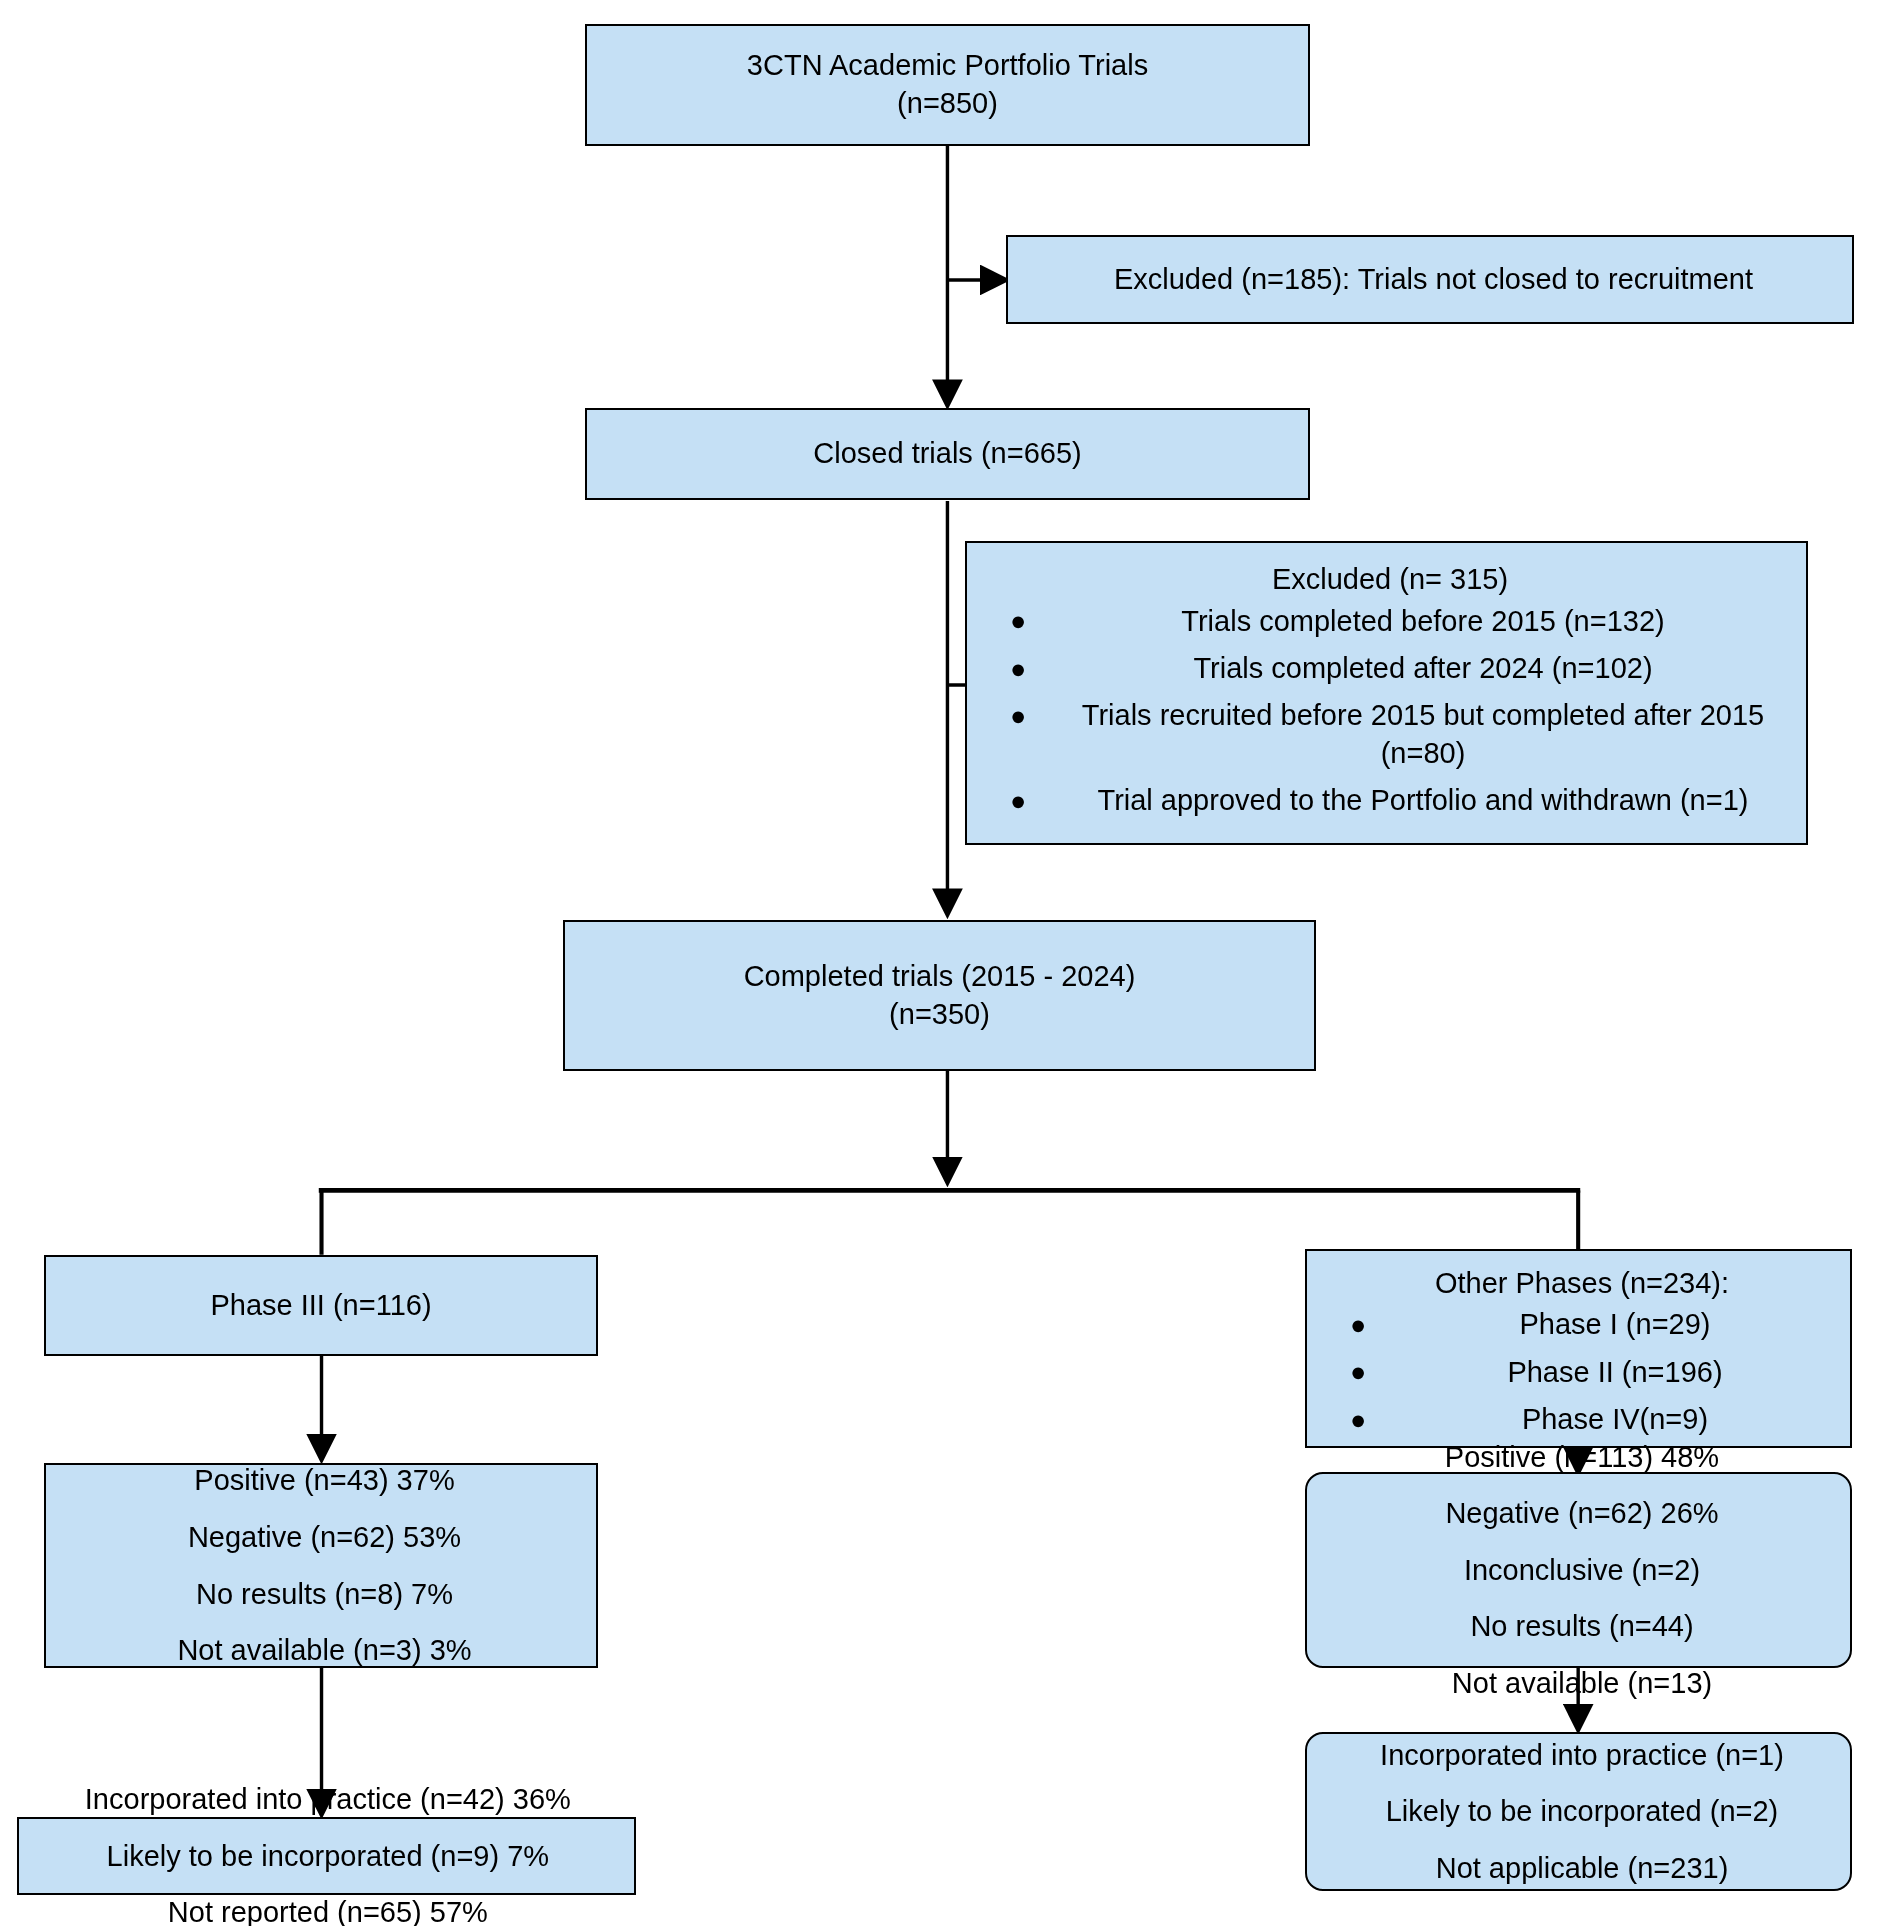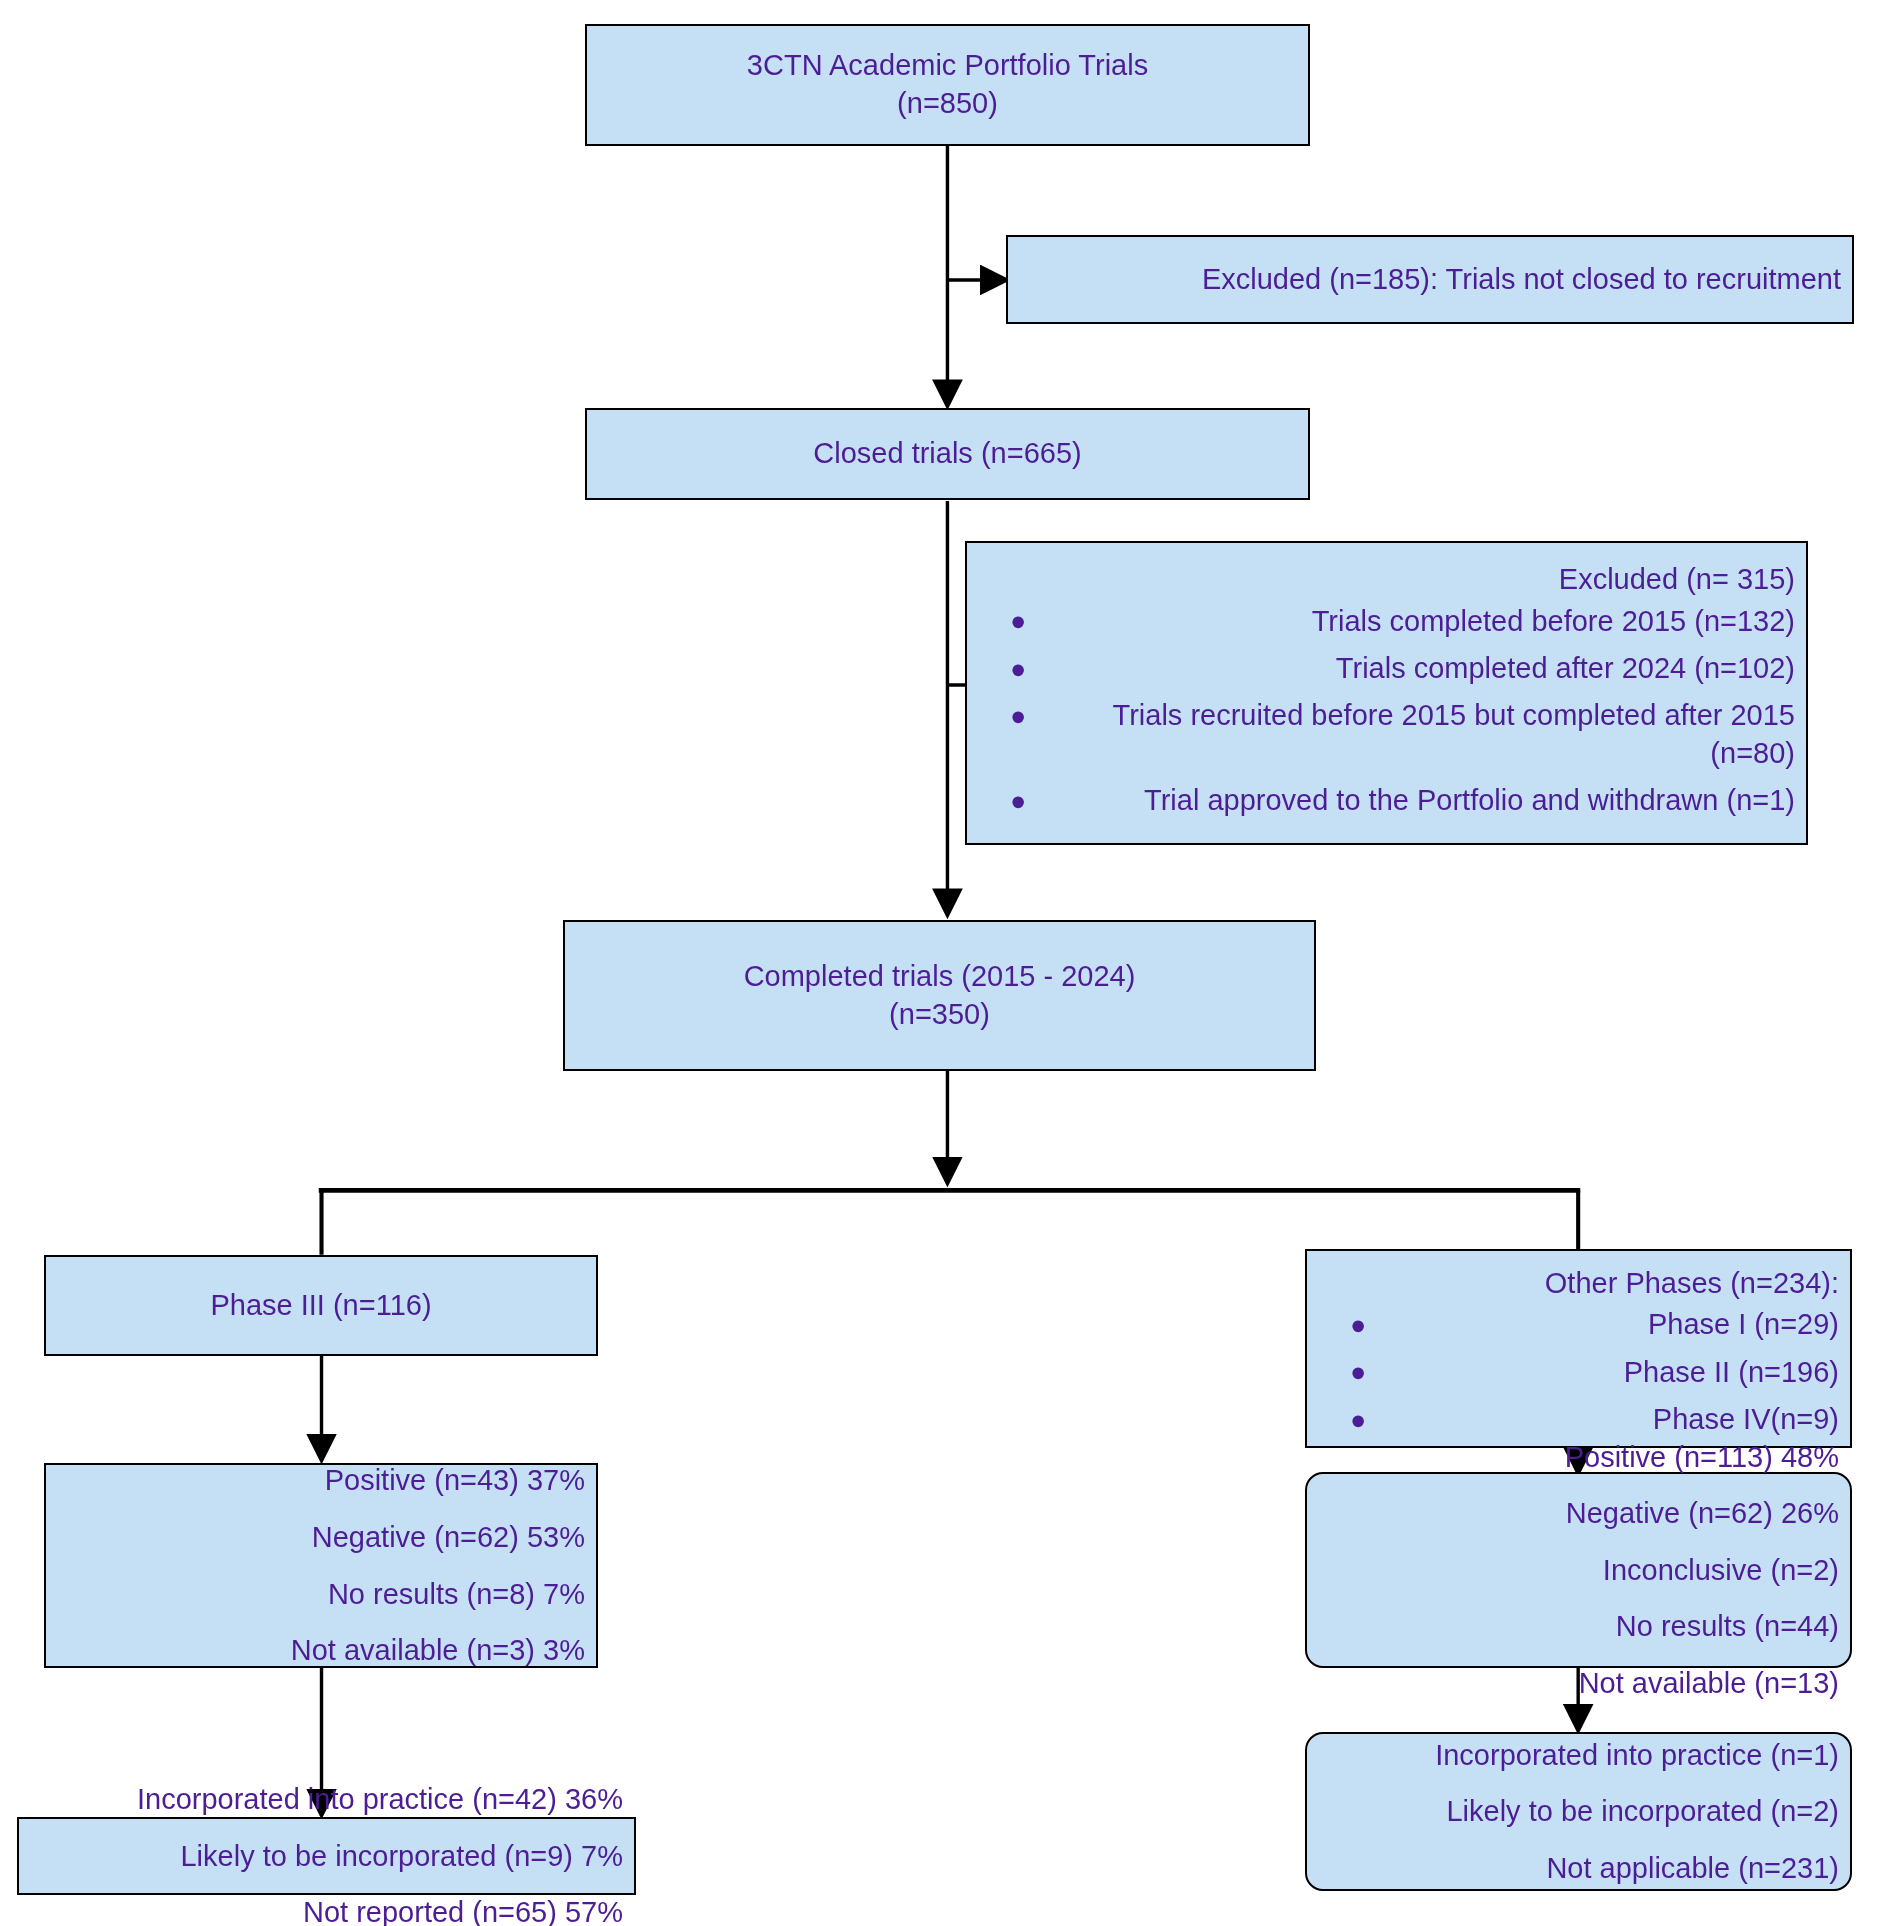--- a/index.html
+++ b/index.html
@@ -24,37 +24,37 @@
     top: 0;
     width: 1899px;
     height: 1926px;
     pointer-events: none;
   }
   .node {
     position: absolute;
     box-sizing: border-box;
     background: #c5e0f5;
     border: 2.7px solid #000000;
-    color: #4c1d95;
+    color: #000000;
     font-size: 29px;
     line-height: 1.30;
     z-index: 2;
   }
   .node.center {
     display: flex;
     flex-direction: column;
     align-items: center;
     justify-content: center;
     text-align: center;
   }
   .node.left {
     display: flex;
     flex-direction: column;
     justify-content: center;
-    text-align: right;
+    text-align: center;
     padding-left: 18px;
     padding-right: 11px;
   }
   .node .ln {
     display: block;
     white-space: pre;
   }
   .node ul {
     margin: 4.1px 0 0 0;
     padding-left: 66px;

